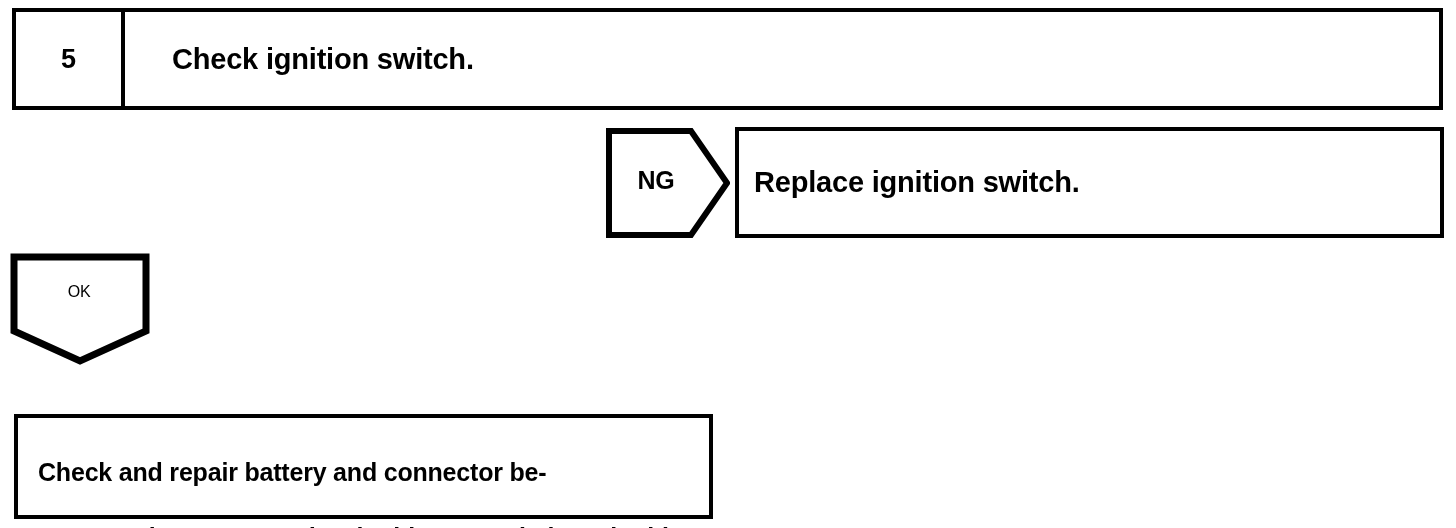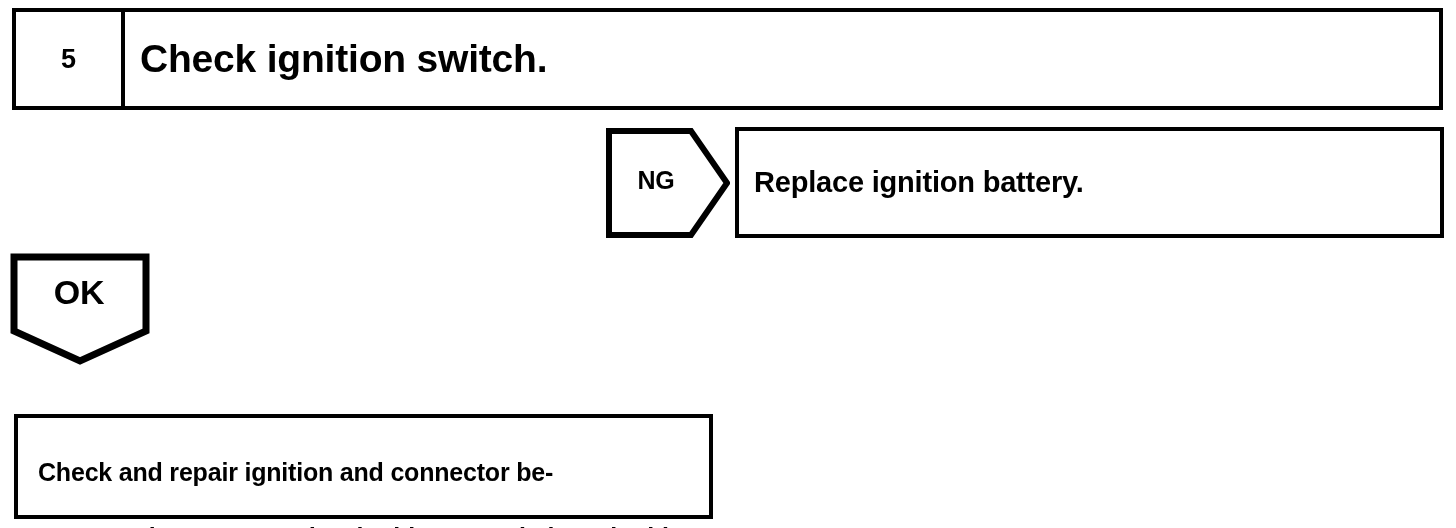--- a/index.html
+++ b/index.html
@@ -50,24 +50,25 @@
     letter-spacing: 0px;
   }
   .step-title-cell {
     flex: 1 1 auto;
     display: flex;
     align-items: center;
     padding-left: 15px;
     box-sizing: border-box;
   }
   .step-title {
-    font-size: 39px;
+    font-size: 29px;
     font-weight: bold;
     line-height: 1.05;
     letter-spacing: -0.2px;
+    margin-left: 32px;
   }
 
   
   .ng-pointer {
     position: absolute;
     left: 606px;
     top: 128px;
     width: 124px;
     height: 110px;
   }
@@ -127,22 +128,22 @@
   }
   .ok-label {
     position: absolute;
     left: 10px;
     top: 253px;
     width: 138px;
     height: 78px;
     display: flex;
     align-items: center;
     justify-content: center;
-    font-size: 34px;
-    font-weight: bold;
+    font-size: 16px;
+    font-weight: normal;
     letter-spacing: -0.3px;
     pointer-events: none;
   }
 
   
   .ok-box {
     position: absolute;
     left: 14px;
     top: 414px;
     width: 699px;   
@@ -191,33 +192,33 @@
   <div class="ng-pointer">
     <svg viewBox="0 0 124 110" xmlns="http://www.w3.org/2000/svg">
       <polygon points="3,3 85,3 121,55 85,107 3,107" fill="#ffffff" stroke="#000000" stroke-width="6" stroke-linejoin="miter"></polygon>
     </svg>
   </div>
   <div class="ng-label">
     <span>NG</span>
   </div>
 
   <div class="ng-box">
-    <span class="ng-box-text">Replace ignition battery.</span>
+    <span class="ng-box-text">Replace ignition switch.</span>
   </div>
 
   <div class="ok-pointer">
     <svg viewBox="0 0 140 112" xmlns="http://www.w3.org/2000/svg">
       <polygon points="4,4 136,4 136,78 70,108 4,78" fill="#ffffff" stroke="#000000" stroke-width="7" stroke-linejoin="miter"></polygon>
     </svg>
   </div>
   <div class="ok-label">
     <span>OK</span>
   </div>
 
   <div class="ok-box">
     <div class="ok-box-text">
-      <span class="plain-line">Check and repair ignition and connector be-</span>
+      <span class="plain-line">Check and repair battery and connector be-</span>
       <span class="justified-line">tween battery and ignition switch, ignition</span>
       
     </div>
   </div>
 
 </div>
 
 </body></html>

